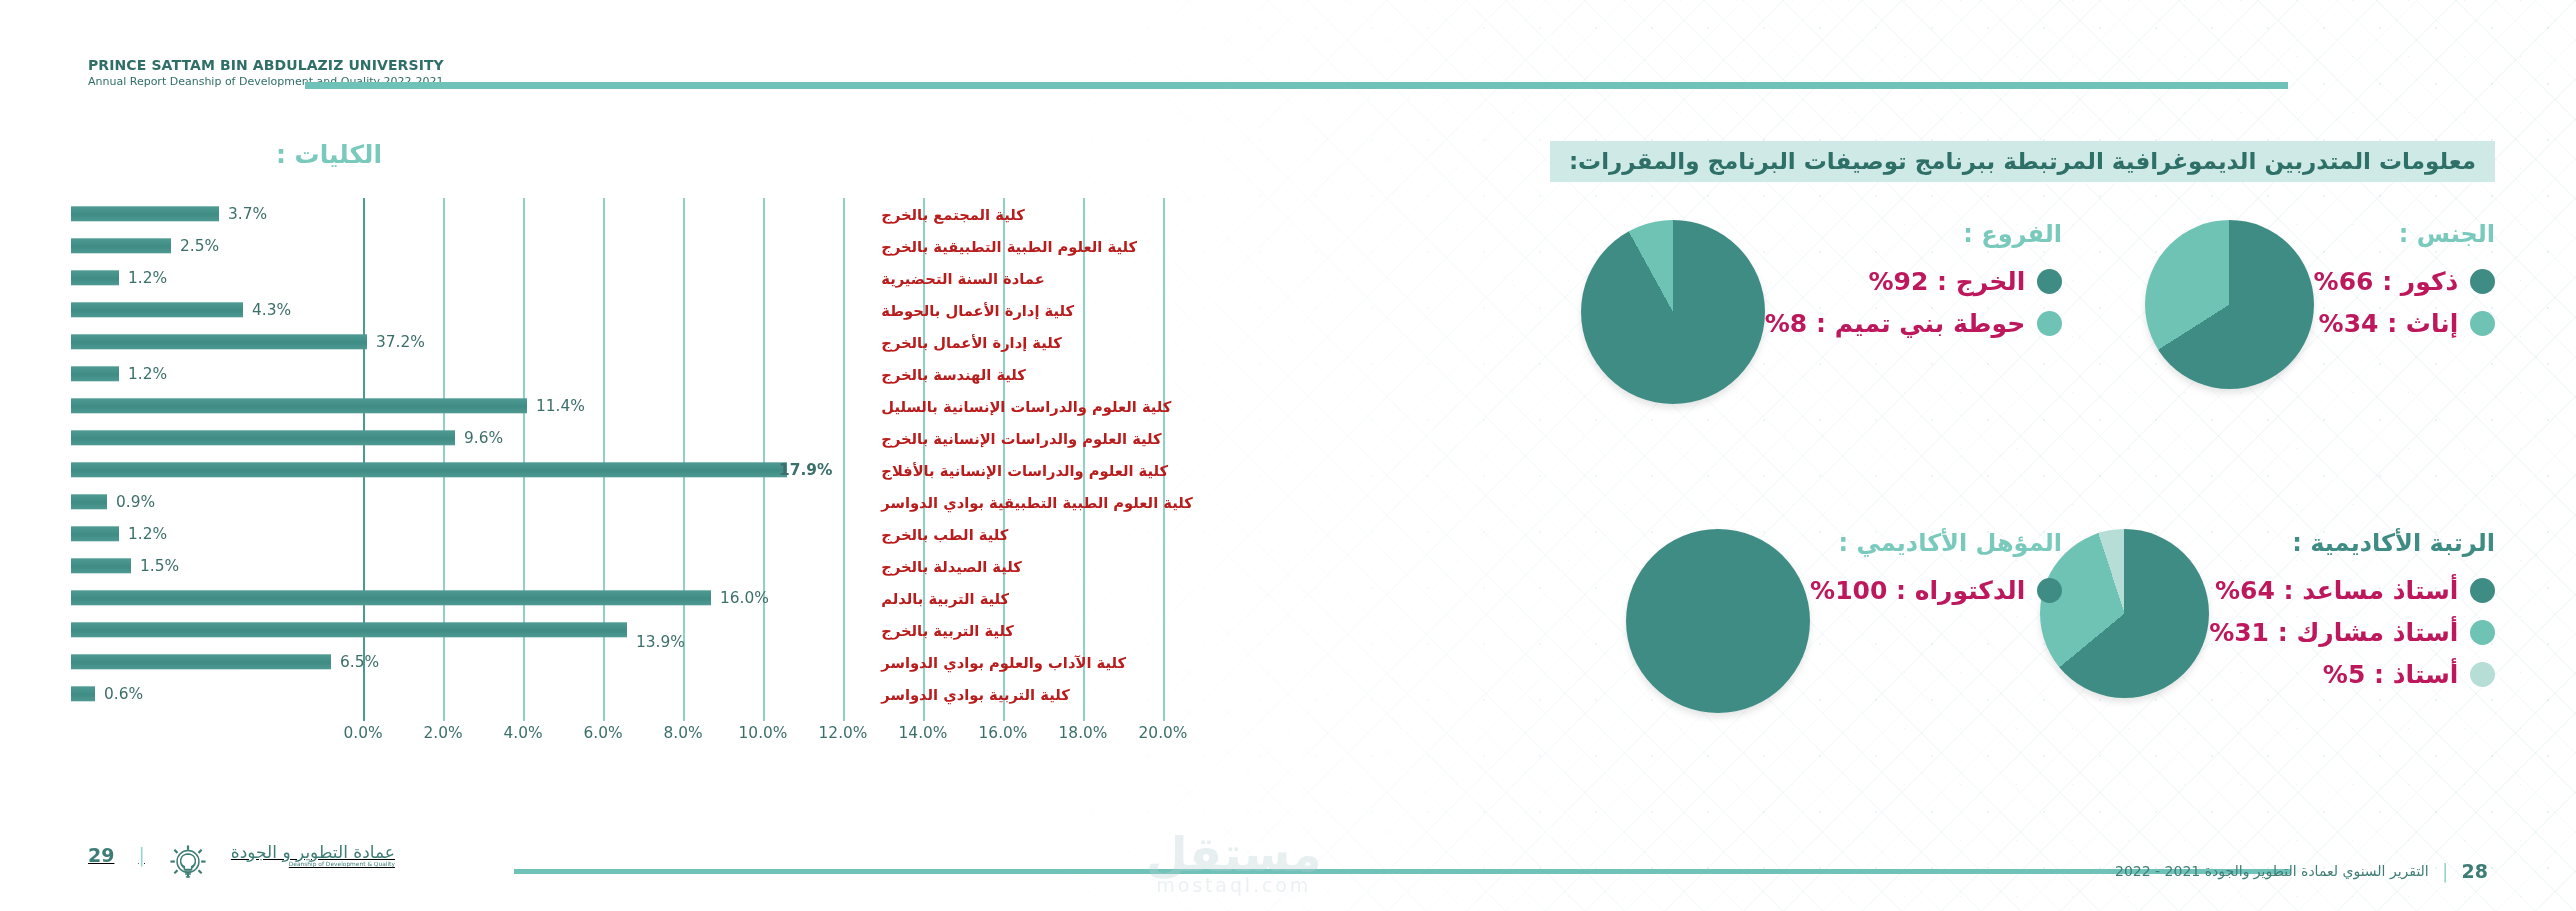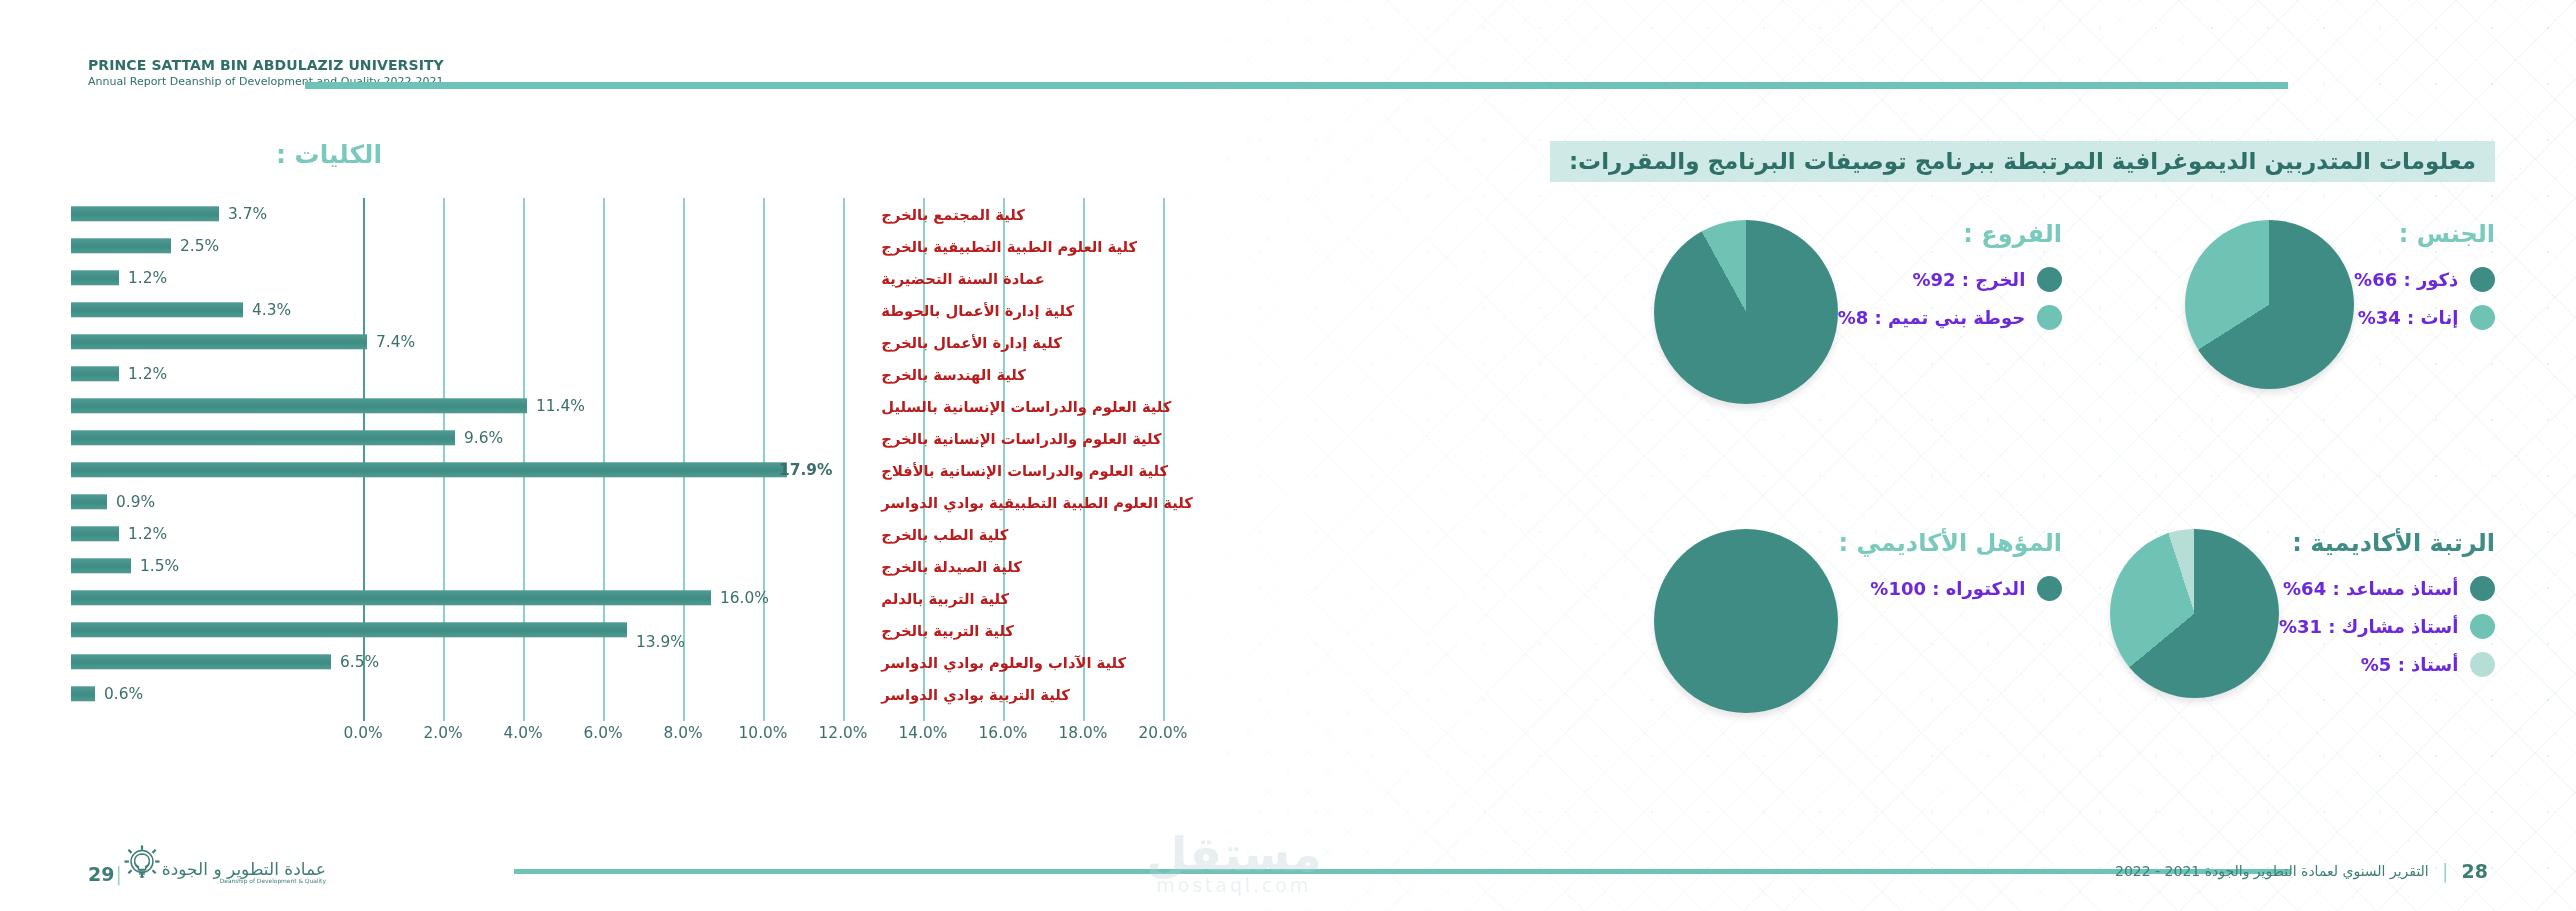--- a/index.html
+++ b/index.html
@@ -63,26 +63,26 @@
     position:absolute;right:81px;top:31px;
     background:#cfe9e6;color:#2e6f67;font-size:23px;font-weight:bold;
     padding:6.6px 19px 8px;white-space:nowrap;
   }
   .quad{position:absolute;display:flex;align-items:flex-start;direction:rtl;}
   .q-legend{direction:rtl;text-align:right;}
   .q-head{font-size:24px;font-weight:bold;color:#79c9bd;white-space:nowrap;margin-bottom:19px;}
   .q-head.dark{color:#3f8c84;}
   .leg-item{display:flex;align-items:center;justify-content:flex-start;gap:11.7px;margin-bottom:13.2px;direction:rtl;}
   .dot{width:25px;height:25px;border-radius:50%;flex:0 0 auto;}
-  .leg-label{font-size:18px;font-weight:bold;color:#6d28d9;white-space:nowrap;}
+  .leg-label{font-size:25px;font-weight:bold;color:#be185d;white-space:nowrap;}
   .pie{border-radius:50%;flex:0 0 auto;}
 
   
   .footer{position:absolute;left:0;right:0;bottom:0;height:81px;}
-  .f-left{position:absolute;left:88px;bottom:26.4px;display:flex;align-items:flex-end;gap:1px;direction:ltr;}
+  .f-left{position:absolute;left:88px;bottom:26.4px;display:flex;align-items:flex-start;gap:24px;direction:ltr;text-decoration:underline;}
   .f-right{position:absolute;right:88px;bottom:29px;display:flex;align-items:center;gap:13.2px;direction:rtl;}
   .f-page{font-size:19px;font-weight:bold;color:#3e7d76;}
   .f-sep{font-size:19px;color:#9ad3cb;}
   .f-txt{font-size:14px;color:#3e7d76;white-space:nowrap;}
   .f-dq{direction:rtl;text-align:right;line-height:1.05;}
   .f-dq .a{font-size:17px;color:#3e7d76;white-space:nowrap;}
   .f-dq .b{font-size:5.9px;color:#3e7d76;white-space:nowrap;direction:ltr;}
   .f-rule-l{position:absolute;left:514px;bottom:37px;width:1777px;height:5.1px;background:#6ec2b8;}
   .f-rule-r{position:absolute;right:587px;bottom:38px;width:279px;height:4.4px;background:#6ec2b8;}
 
@@ -149,21 +149,21 @@
             <div class="cat">كلية إدارة الأعمال بالحوطة</div>
             <div class="plot">
               <div class="bar" style="width: 172px;"></div>
               <div class="bar-val" style="left: 181px;">4.3%</div>
             </div>
           </div>
           <div class="row">
             <div class="cat">كلية إدارة الأعمال بالخرج</div>
             <div class="plot">
               <div class="bar" style="width: 296px;"></div>
-              <div class="bar-val" style="left: 305px;">7.4%</div>
+              <div class="bar-val" style="left: 305px;">37.2%</div>
             </div>
           </div>
           <div class="row">
             <div class="cat">كلية الهندسة بالخرج</div>
             <div class="plot">
               <div class="bar" style="width: 48px;"></div>
               <div class="bar-val" style="left: 57px;">1.2%</div>
             </div>
           </div>
           <div class="row">

